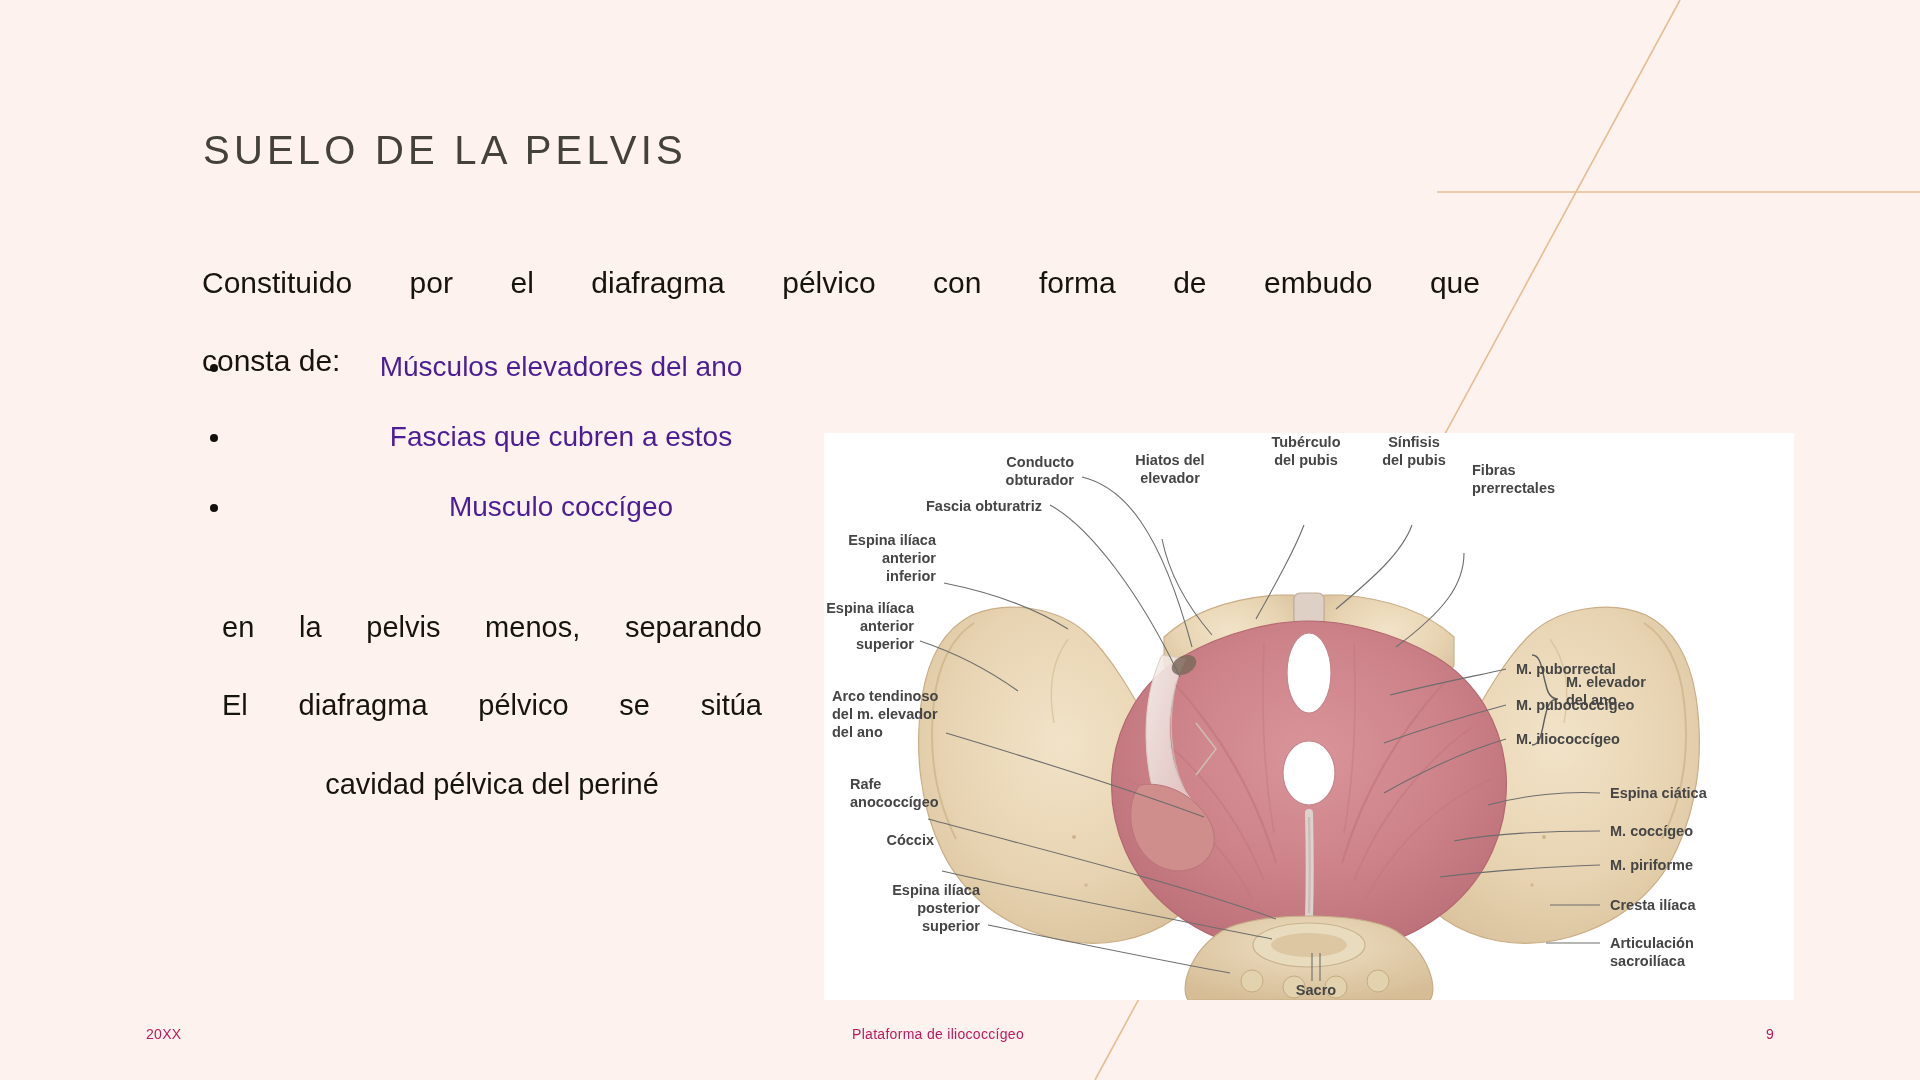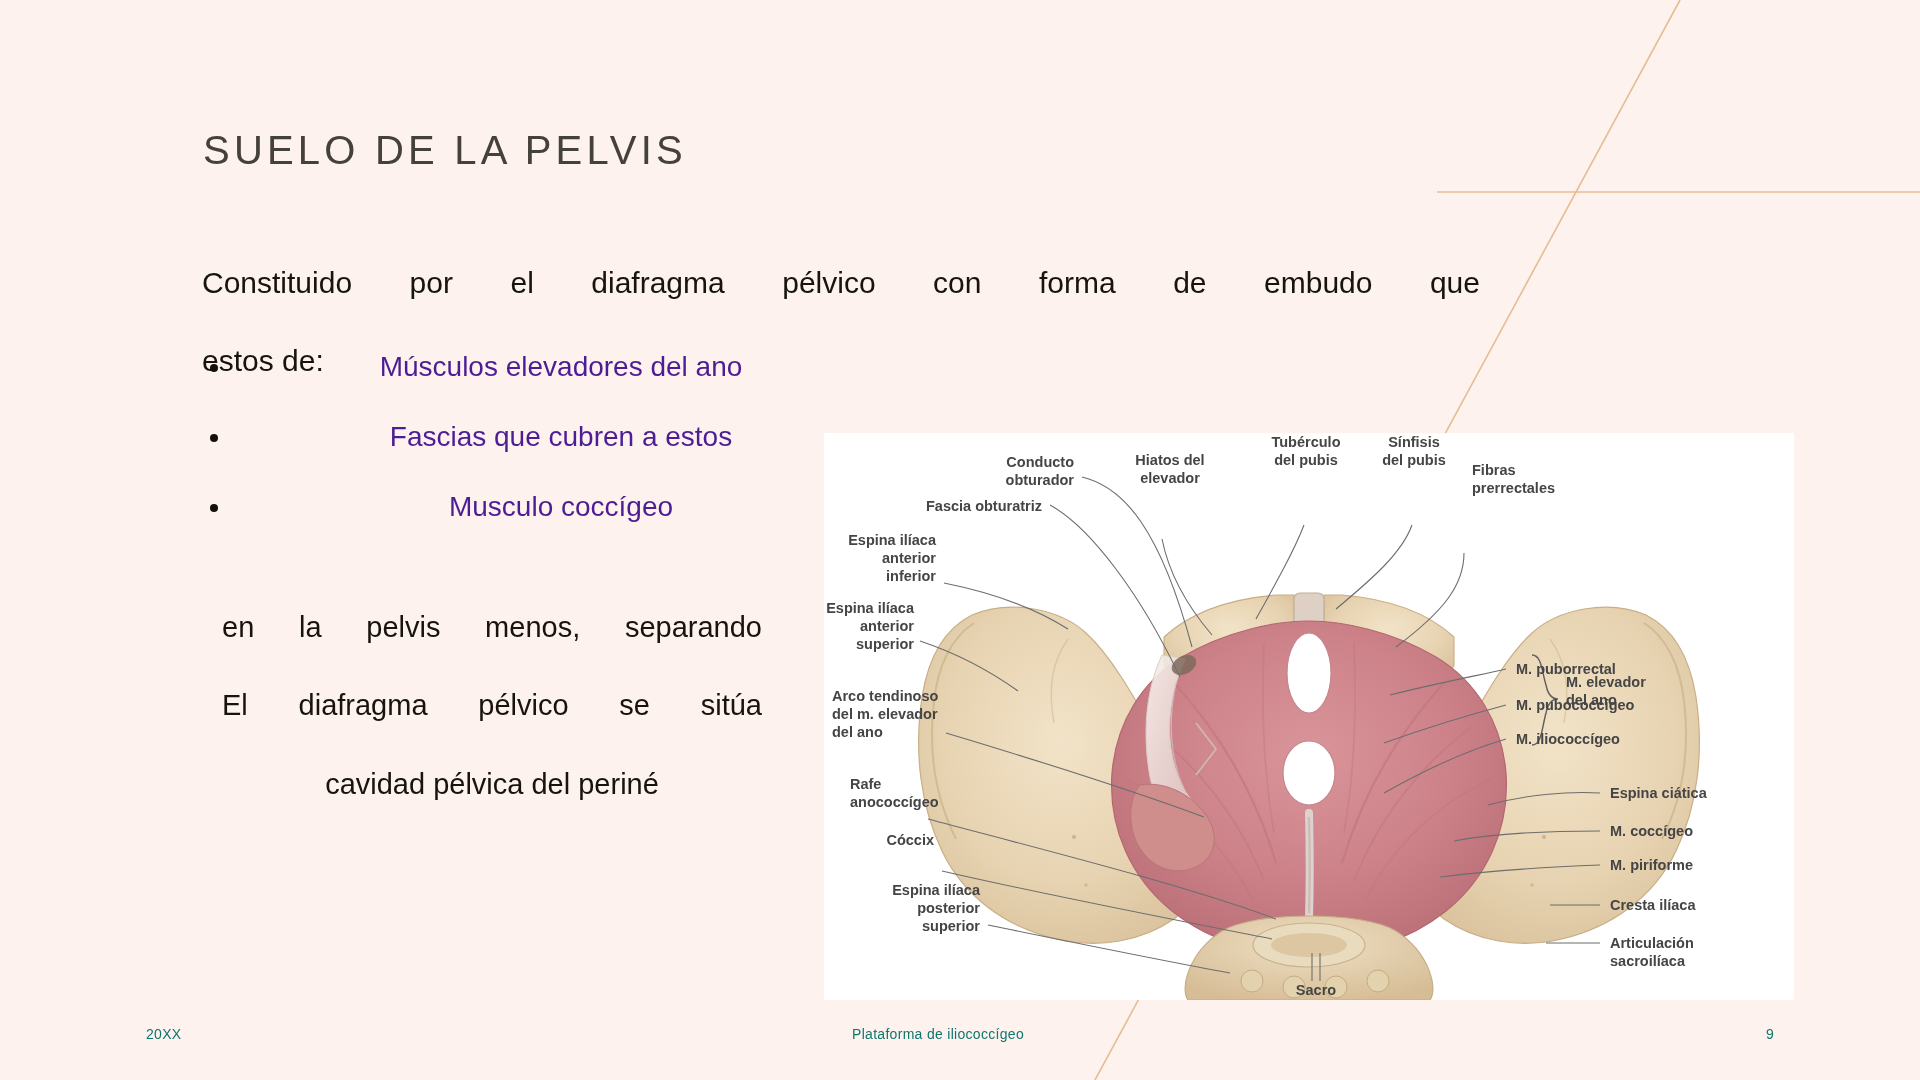--- a/index.html
+++ b/index.html
@@ -123,21 +123,21 @@
     background: #ffffff;
     overflow: hidden;
   }
   .figure svg { display: block; }
 
   
   .footer-left, .footer-center, .footer-right {
     position: absolute;
     top: 1026px;
     font-size: 14px;
-    color: #0f766e;
+    color: #be185d;
     letter-spacing: 0.3px;
     text-align: right;
   }
   .footer-left   { left: 146px; }
   .footer-center { left: 852px; }
   .footer-right  { left: 1766px; }
 </style>
 </head>
 <body>
 
@@ -147,21 +147,21 @@
     <line x1="1437" y1="192" x2="1920" y2="192" stroke="#e6bc93" stroke-width="1.6"></line>
   </svg>
 </div>
 
 <div class="slide-body">
 
   <div class="slide-title">SUELO DE LA PELVIS</div>
 
   <div class="intro-par">
     <span class="jline">Constituido por el diafragma pélvico con forma de embudo que</span>
-    <span class="lastline">estos de:</span>
+    <span class="lastline">consta de:</span>
   </div>
 
   <ul class="bullets">
     <li>
       <span class="dot"></span>
       <span>Músculos elevadores del ano</span>
     </li>
     <li>
       <span class="dot"></span>
       <span>Fascias que cubren a estos</span>

